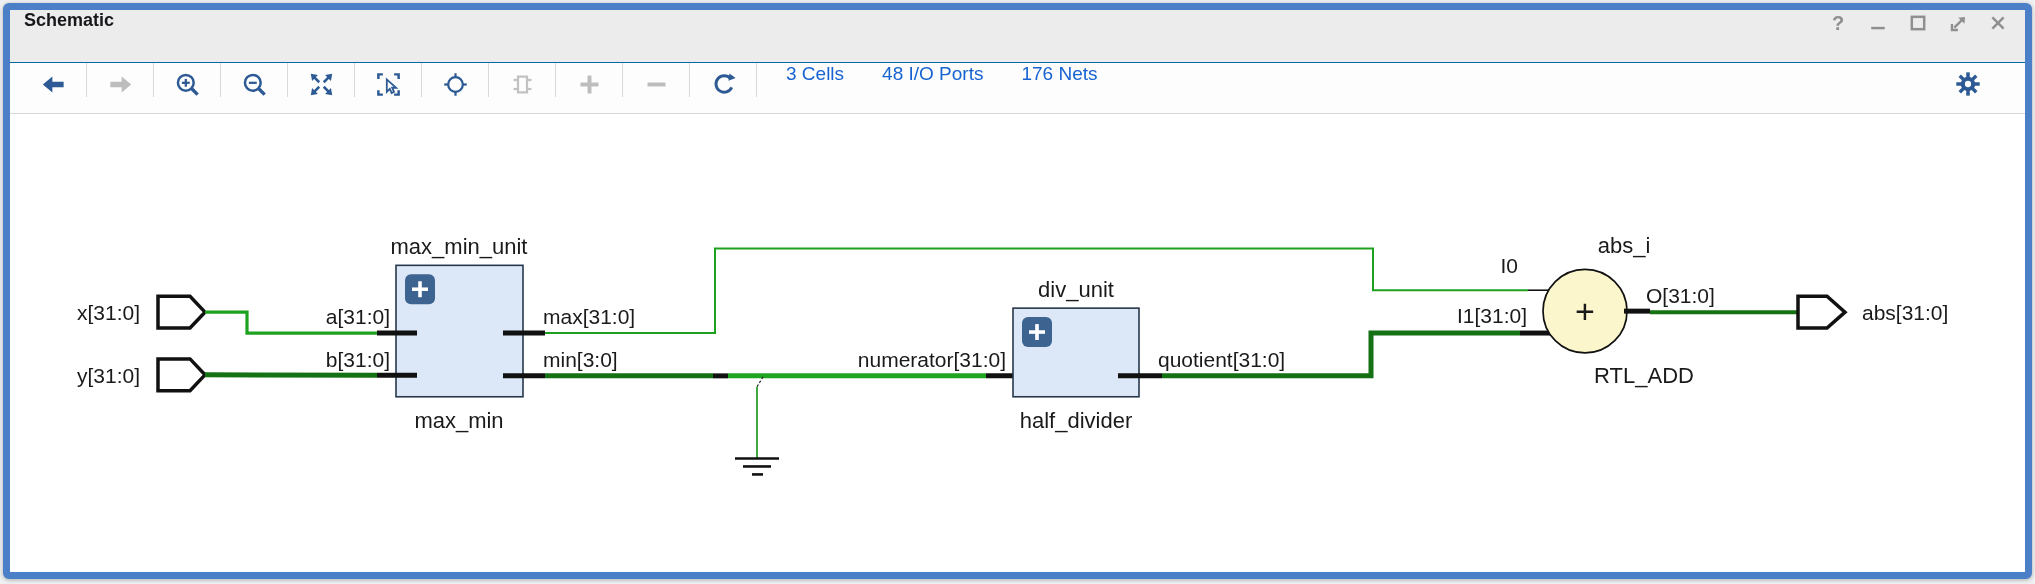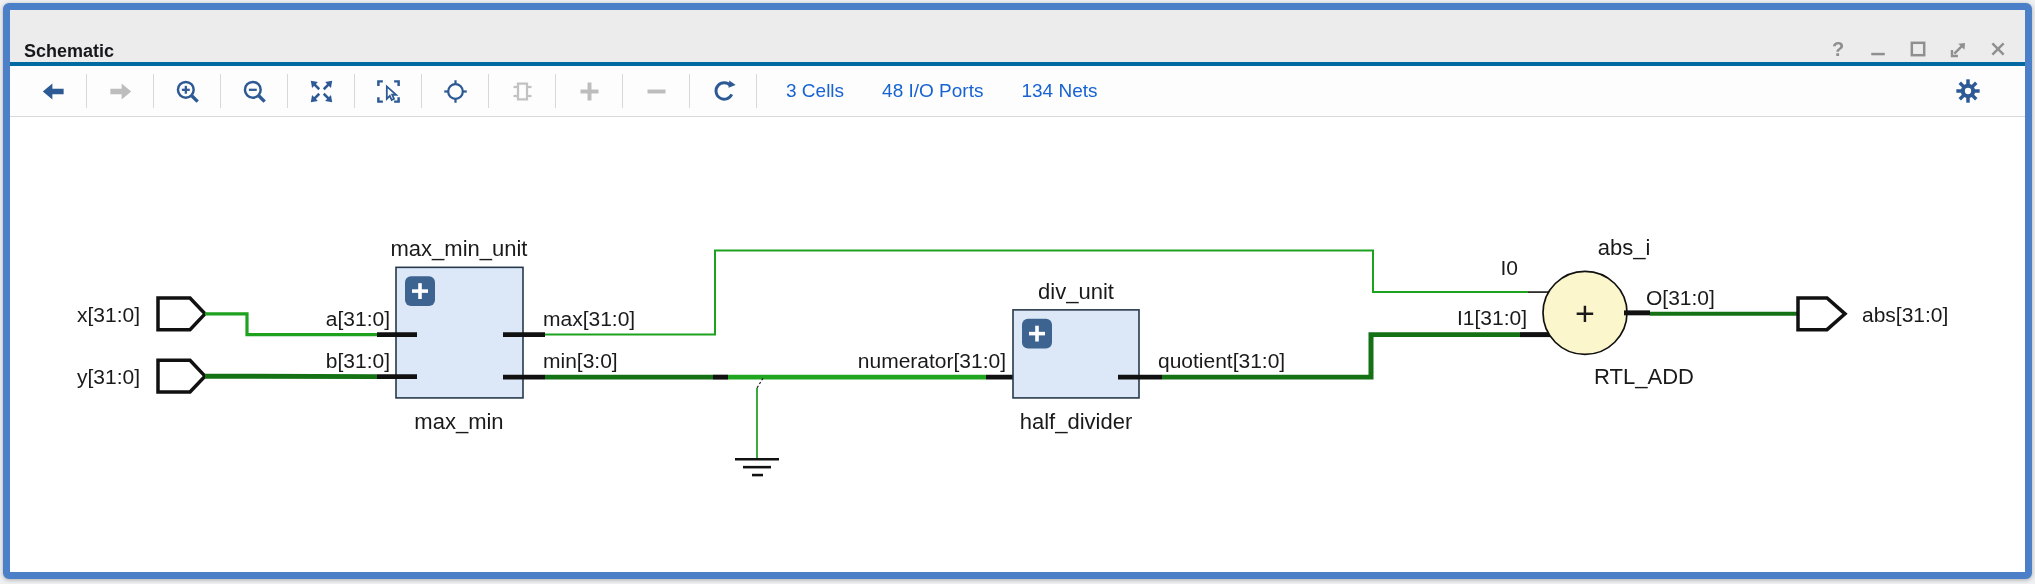--- a/index.html
+++ b/index.html
@@ -1,29 +1,29 @@
 <!DOCTYPE html>
 <html><head>
 <meta charset="utf-8">
 <style>
   html,body{margin:0;padding:0;width:2035px;height:584px;background:#eef0f1;overflow:hidden;
             font-family:"Liberation Sans",sans-serif;}
   #window{position:absolute;left:3px;top:3px;right:3px;bottom:5px;background:#ffffff;
           border:7px solid #4b80c9;border-radius:6px;box-shadow:0 1px 4px rgba(0,0,0,.28);
           display:flex;flex-direction:column;overflow:hidden;}
   
-  #titlebar{height:52px;background:#ececec;border-bottom:4px solid #0369a1;display:flex;
-            align-items:flex-end;padding:0 14px;flex:0 0 auto;}
+  #titlebar{height:52px;background:#ececec;border-bottom:1px solid #0369a1;display:flex;
+            align-items:flex-start;padding:0 14px;flex:0 0 auto;}
   #title{font-size:18px;font-weight:bold;color:#17171c;}
   #winctrls{margin-left:auto;display:flex;align-items:center;gap:14px;}
   .wc{width:26px;height:26px;display:flex;align-items:center;justify-content:center;cursor:default;}
   .wc-help{font-size:20px;font-weight:bold;color:#8f8f8f;}
   
   #toolbar{height:50px;background:#fdfdfd;border-bottom:1px solid #d9d9d9;display:flex;
-           align-items:center;padding:0 28px 0 20px;flex:0 0 auto;}
+           padding:0 28px 0 20px;flex:0 0 auto;}
   .tb-btn{width:46px;height:42px;display:flex;align-items:center;justify-content:center;
           border-radius:3px;}
   .sep{width:1px;height:34px;background:#d8d8d8;margin:0 10px;flex:0 0 auto;}
   .stat{font-size:19px;color:#1763d2;margin:0 19px;white-space:nowrap;}
   #gear-wrap{margin-left:auto;margin-right:6px;}
   
   #canvas{position:relative;flex:1 1 auto;background:#ffffff;}
   #canvas svg{position:absolute;left:0;top:0;width:100%;height:100%;}
   svg text{font-family:"Liberation Sans",sans-serif;fill:#1a1a1a;user-select:none;}
   .lbl{font-size:21px;}
@@ -164,21 +164,21 @@
     <div class="tb-btn">
       <svg width="27" height="27" viewBox="0 0 24 24">
         <path d="M18.2 6.8 A7.3 7.3 0 1 0 19.3 14.5" fill="none" stroke="#2d5a94" stroke-width="2.6"></path>
         <polygon points="17.2,2.2 22.8,6.2 16.4,8.6" fill="#2d5a94"></polygon>
       </svg>
     </div>
     <div class="sep"></div>
 
     <span class="stat">3 Cells</span>
     <span class="stat">48 I/O Ports</span>
-    <span class="stat">134 Nets</span>
+    <span class="stat">176 Nets</span>
 
     <div id="gear-wrap" class="tb-btn">
       <svg width="28" height="28" viewBox="0 0 24 24">
         <g fill="#2d5a94">
           <rect x="10.5" y="2" width="3" height="5"></rect>
           <rect x="10.5" y="17" width="3" height="5"></rect>
           <rect x="2" y="10.5" width="5" height="3"></rect>
           <rect x="17" y="10.5" width="5" height="3"></rect>
           <rect x="10.5" y="2" width="3" height="5" transform="rotate(45 12 12)"></rect>
           <rect x="10.5" y="17" width="3" height="5" transform="rotate(45 12 12)"></rect>

